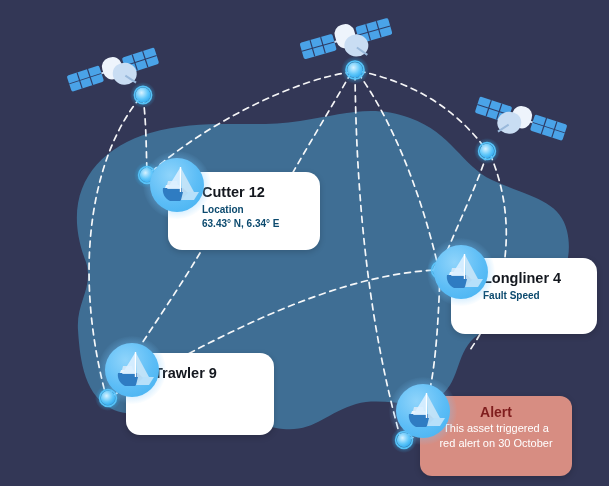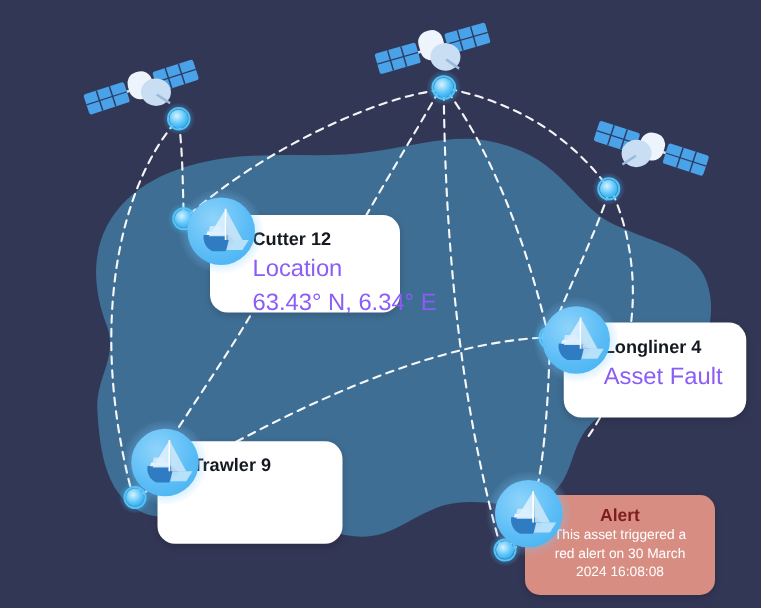--- a/index.html
+++ b/index.html
@@ -22,24 +22,25 @@
     box-sizing:border-box;
   }
   .card .title{
     font-weight:bold;
     font-size:14.5px;
     color:#14181f;
     line-height:1.45;
     white-space:nowrap;
   }
   .card .line{
-    font-size:19px;
-    color:#8b5cf6;
+    font-size:10px;
+    color:#0c4a6e;
     line-height:1.42;
     white-space:nowrap;
+    font-weight:bold;
   }
   #card-cutter{left:168px;top:172px;width:152px;height:78px;padding-left:34px;}
   #card-longliner{left:451px;top:258px;width:146px;height:76px;padding-left:32px;}
   #card-trawler{left:126px;top:353px;width:148px;height:82px;padding-left:28px;}
 
   
   #card-alert{
     position:absolute;left:420px;top:396px;width:152px;height:80px;
     background:#d78d82;border-radius:12px;
     box-sizing:border-box;
@@ -241,32 +242,31 @@
   </div>
 
   <div class="card" id="card-cutter">
     <div class="title">Cutter 12</div>
     <div class="line">Location</div>
     <div class="line">63.43° N, 6.34° E</div>
   </div>
 
   <div class="card" id="card-longliner">
     <div class="title">Longliner 4</div>
-    <div class="line">Asset Fault</div>
+    <div class="line">Fault Speed</div>
   </div>
 
   <div class="card" id="card-trawler">
     <div class="title">Trawler 9</div>
   </div>
 
   <div id="card-alert">
     <div class="title">Alert</div>
     <div class="line">This asset triggered a</div>
-    <div class="line">red alert on 30 March</div>
-    <div class="line">2024 16:08:08</div>
+    <div class="line">red alert on 30 October</div>
   </div>
 
   <div class="vessel" id="vessel-cutter">
     <div class="halo"></div>
     <div class="disc"></div>
     <svg viewBox="0 0 54 54">
       <g>
         <path d="M13,30 L30,30 L33,36 L16,36 Z" fill="#1e5f9e"></path>
         <path d="M13,30 L33,30 L38,35 L30,43 L20,43 C15,41 12,35 13,30 Z" fill="#2f7cc2"></path>
         <path d="M16,27 L29,27 L30,30 L15,30 Z" fill="#e8f4fd"></path>

